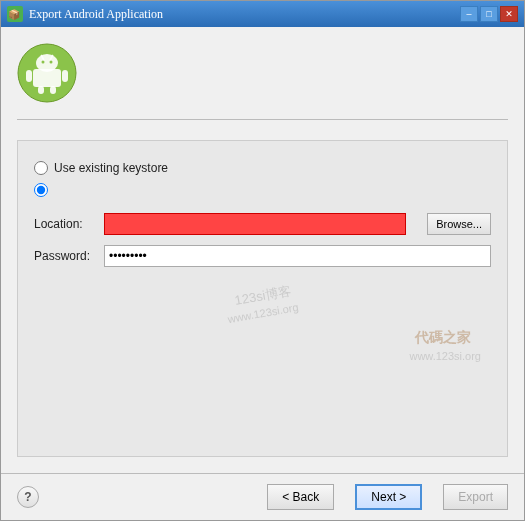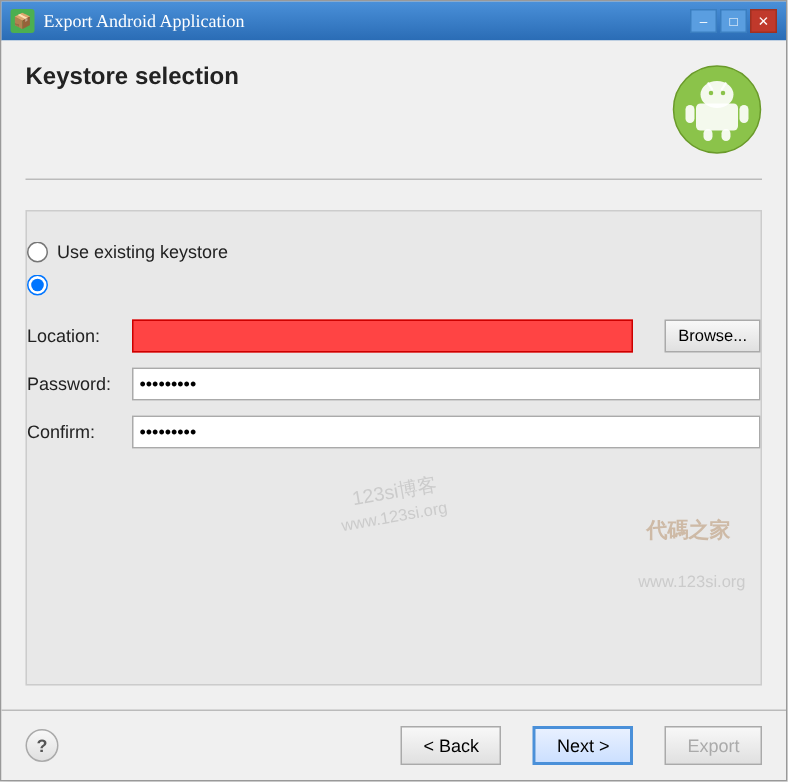--- a/index.html
+++ b/index.html
@@ -97,21 +97,21 @@
       height: 60px;
     }
     .divider {
       height: 1px;
       background: #bbb;
       margin-bottom: 20px;
     }
     .form-area {
       background: #e8e8e8;
       border: 1px solid #ccc;
-      padding: 20px 0;
+      padding: 20px 16px;
       flex: 1;
     }
     .radio-group {
       margin-bottom: 16px;
     }
     .radio-row {
       display: flex;
       align-items: center;
       margin-bottom: 8px;
       gap: 6px;
@@ -231,21 +231,20 @@
     <div class="title-controls">
       <div class="title-btn">–</div>
       <div class="title-btn">□</div>
       <div class="title-btn close">✕</div>
     </div>
   </div>
 
   <div class="content-area">
 
     <div class="header-section">
-      <div class="page-title">Keystore selection</div>
 
       <svg class="android-logo" viewBox="0 0 60 60" xmlns="http://www.w3.org/2000/svg">
         <circle cx="30" cy="30" r="29" fill="#8BC34A" stroke="#6a9a2a" stroke-width="1"></circle>
 
         <rect x="16" y="26" width="28" height="18" rx="3" fill="#fff" opacity="0.9"></rect>
 
         <ellipse cx="30" cy="20" rx="11" ry="9" fill="#fff" opacity="0.9"></ellipse>
 
         <circle cx="26" cy="19" r="1.5" fill="#8BC34A"></circle>
         <circle cx="34" cy="19" r="1.5" fill="#8BC34A"></circle>
@@ -284,32 +283,26 @@
           </div>
         </div>
 
         <div class="field-row">
           <span class="field-label">Password:</span>
           <div class="field-input-wrap">
             <input type="password" class="field-input" value="123456789" style="">
           </div>
         </div>
 
-        <div class="field-row">
-          <span class="field-label">Confirm:</span>
-          <div class="field-input-wrap">
-            <input type="password" class="field-input" value="123456789" style="">
-          </div>
-        </div>
       </div>
 
       <div style="position:relative; height:80px;">
         <span style="position:absolute; top:10px; left:50%; transform:translateX(-50%) rotate(-10deg); color:rgba(160,160,160,0.4); font-size:13px;">123si博客</span>
         <span style="position:absolute; top:30px; left:50%; transform:translateX(-50%) rotate(-10deg); color:rgba(160,160,160,0.4); font-size:11px;">www.123si.org</span>
-        <span style="position:absolute; bottom:26px; right:20px; color:rgba(180,140,100,0.5); font-size:14px; font-weight:bold;">代碼之家</span>
+        <span style="position:absolute; bottom:10px; right:20px; color:rgba(180,140,100,0.5); font-size:14px; font-weight:bold;">代碼之家</span>
         <span style="position:absolute; bottom:-5px; right:10px; color:rgba(160,160,160,0.4); font-size:11px;">www.123si.org</span>
       </div>
     </div>
   </div>
 
   <div class="button-bar">
     <button class="help-btn">?</button>
     <div class="spacer"></div>
     <div class="nav-buttons">
       <button class="nav-btn">&lt; Back</button>

